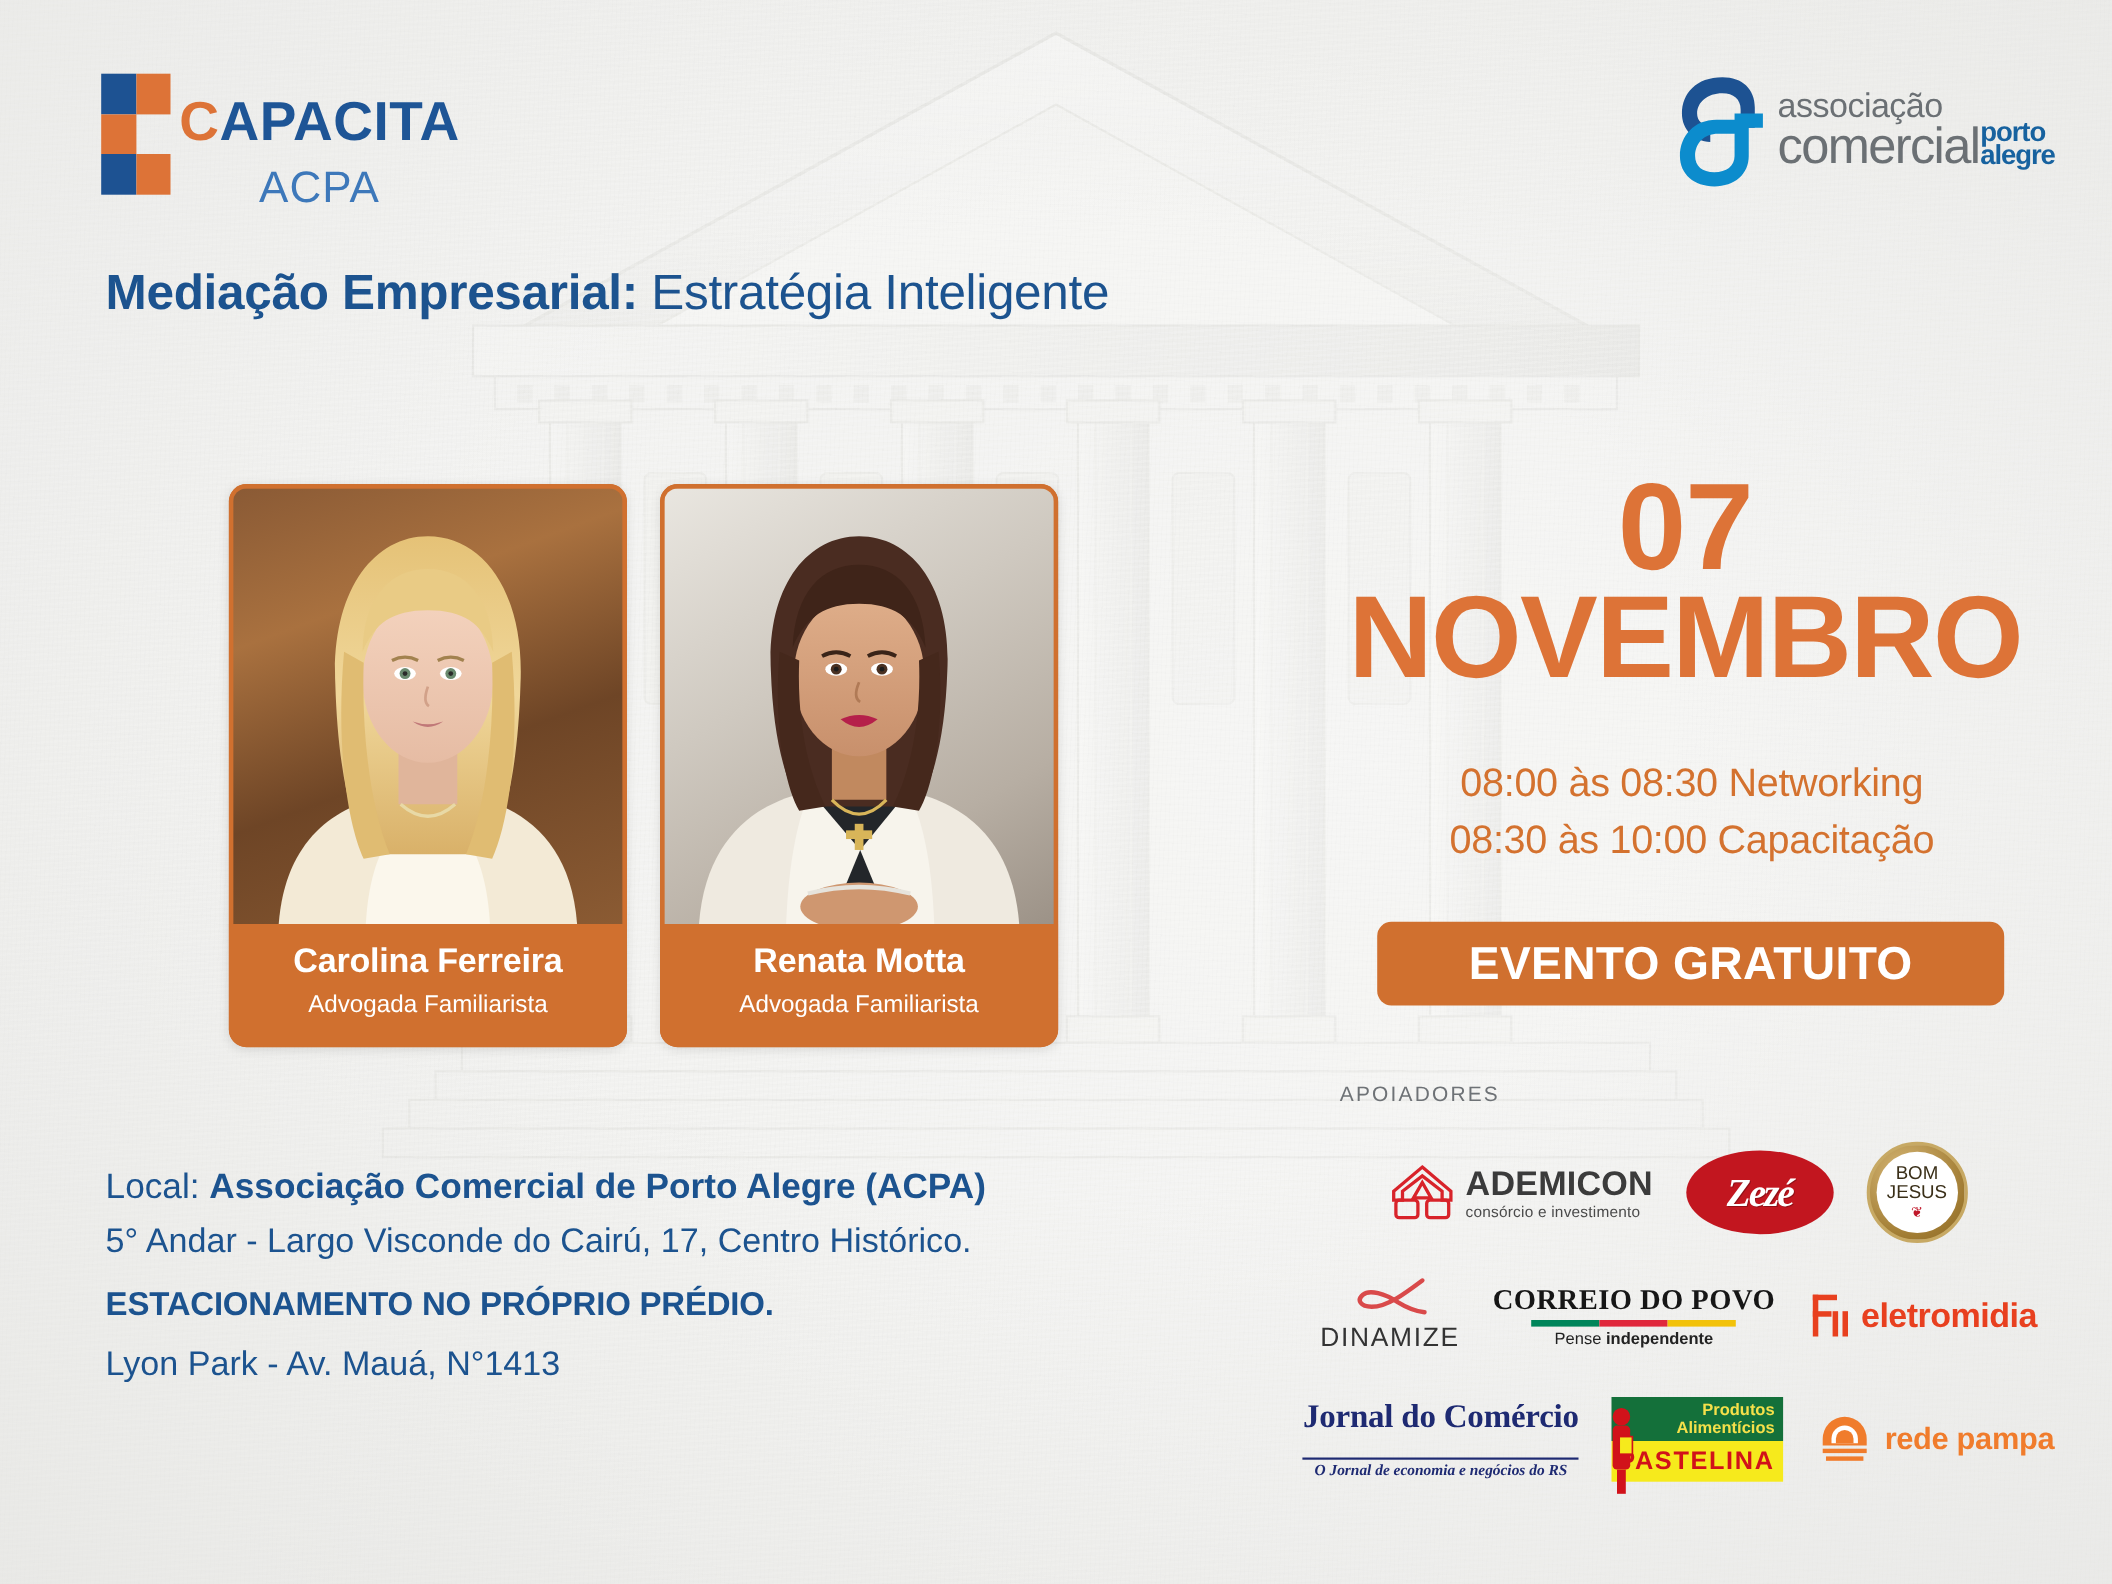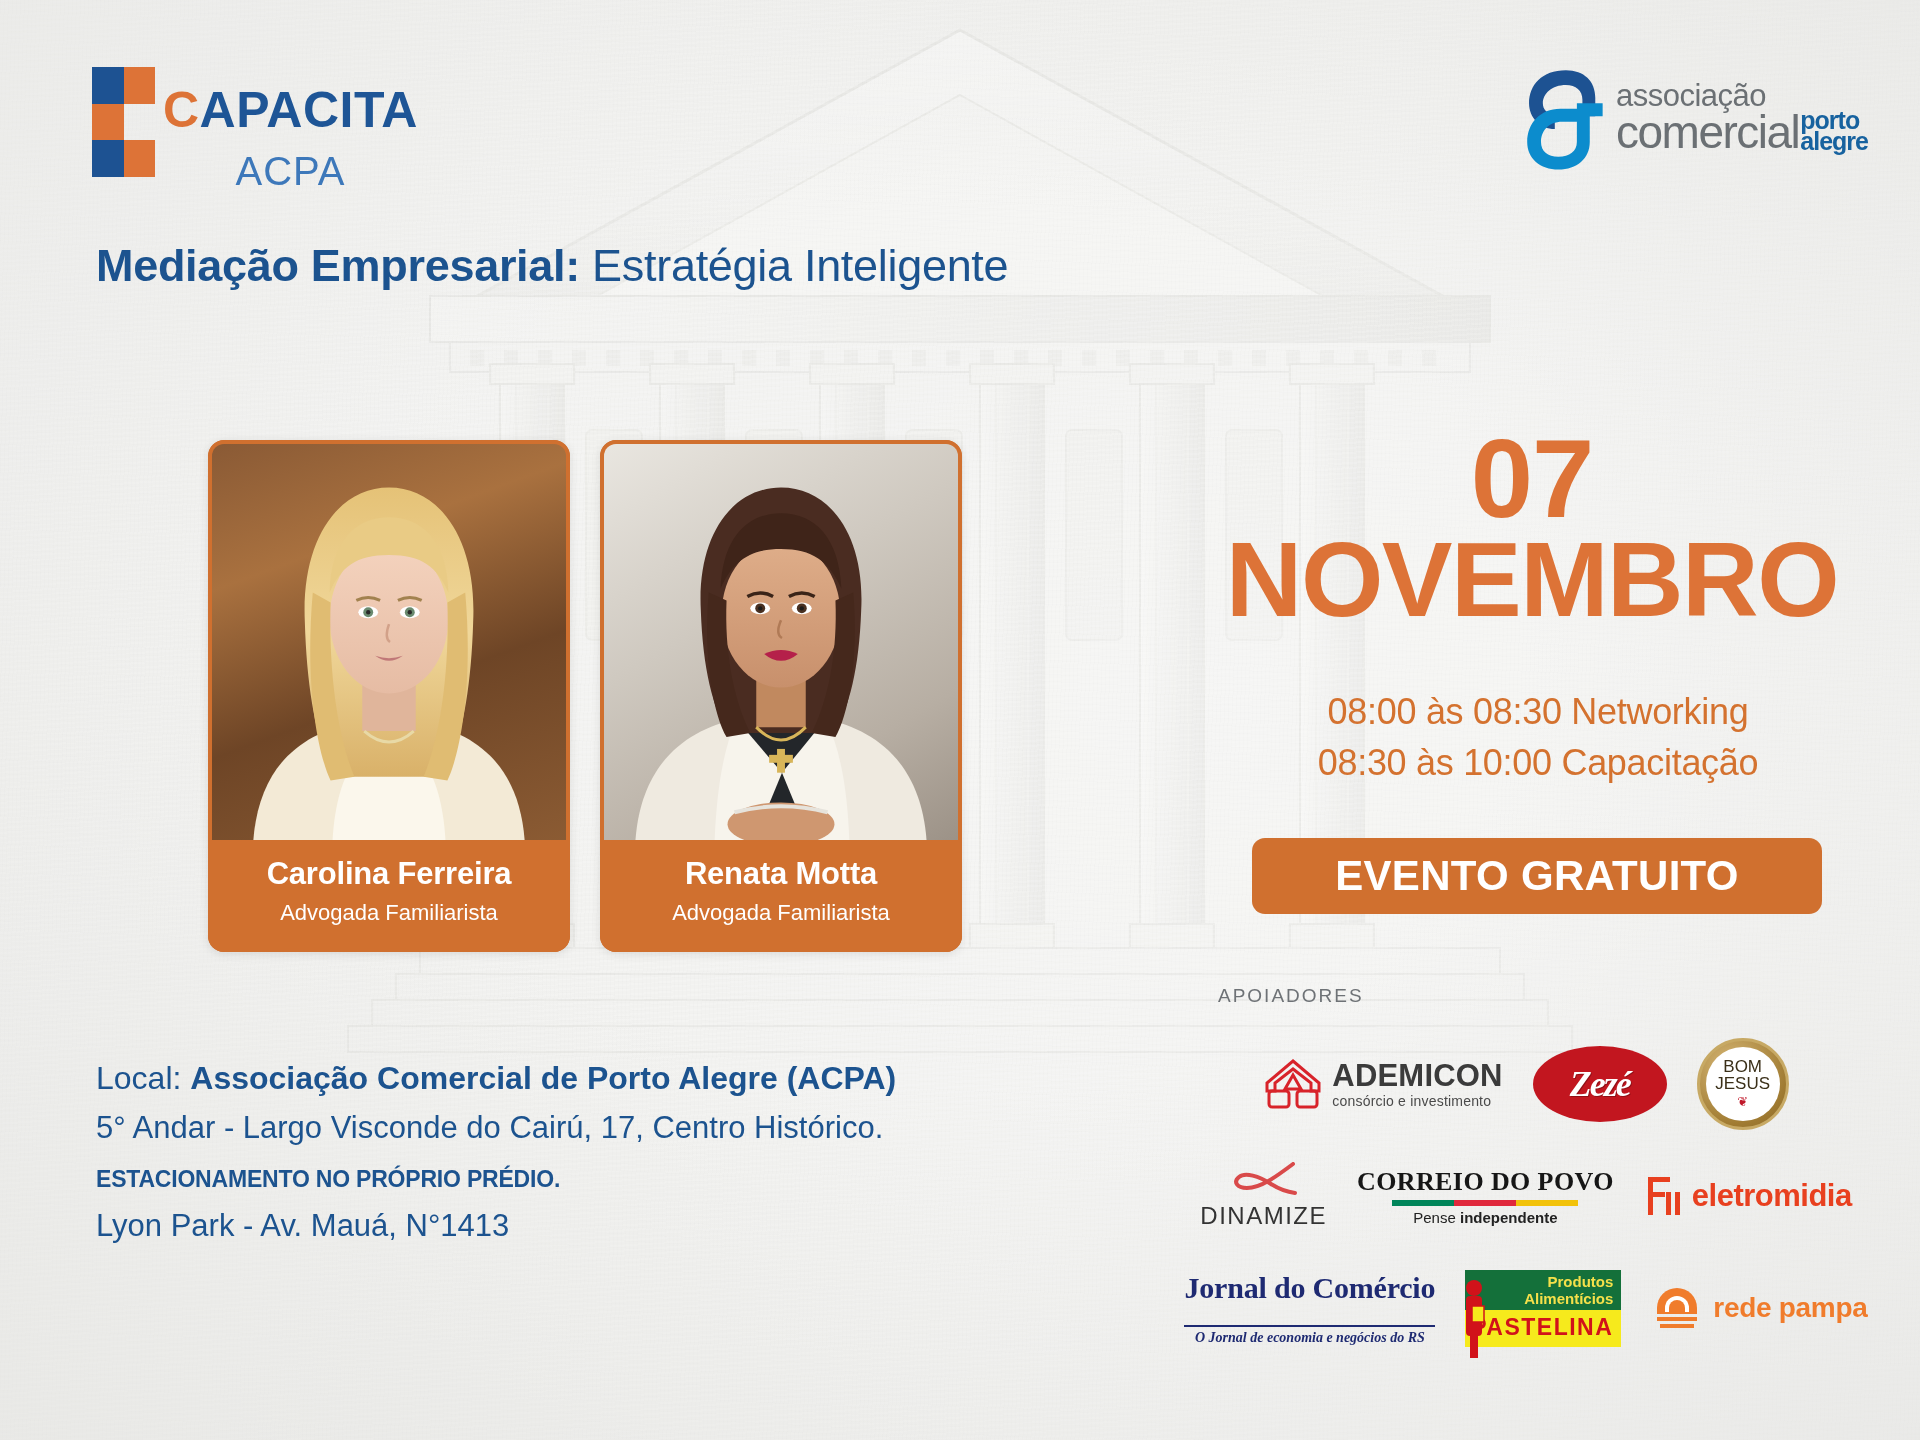--- a/index.html
+++ b/index.html
@@ -144,21 +144,21 @@
   .pas-bot span { color:#d1121a; font-size:23px; font-weight:bold; letter-spacing:1.5px; }
   
   .pampa { display:flex; align-items:center; gap:10px; }
   .pampa-n { font-size:28px; color:#f07c2c; font-weight:bold; letter-spacing:-.3px; }
 
   
   .location { position:absolute; left:96px; top:1055px; color:#1c538f; width:960px; }
   .loc-1 { font-size:32px; line-height:1.45; }
   .loc-1 b { font-weight:bold; }
   .loc-2 { font-size:31px; line-height:1.75; }
-  .loc-3 { font-size:23px; font-weight:bold; line-height:2.0; letter-spacing:-0.2px; }
+  .loc-3 { font-size:30px; font-weight:bold; line-height:2.0; letter-spacing:-0.2px; }
   .loc-4 { font-size:31px; line-height:1.55; }
 </style>
 </head>
 <body>
 
 <div id="poster">
 
   <svg class="bg-art" viewBox="0 0 1920 1440" preserveAspectRatio="xMidYMid slice">
     <defs>
       <linearGradient id="stoneA" x1="0" y1="0" x2="0" y2="1">

